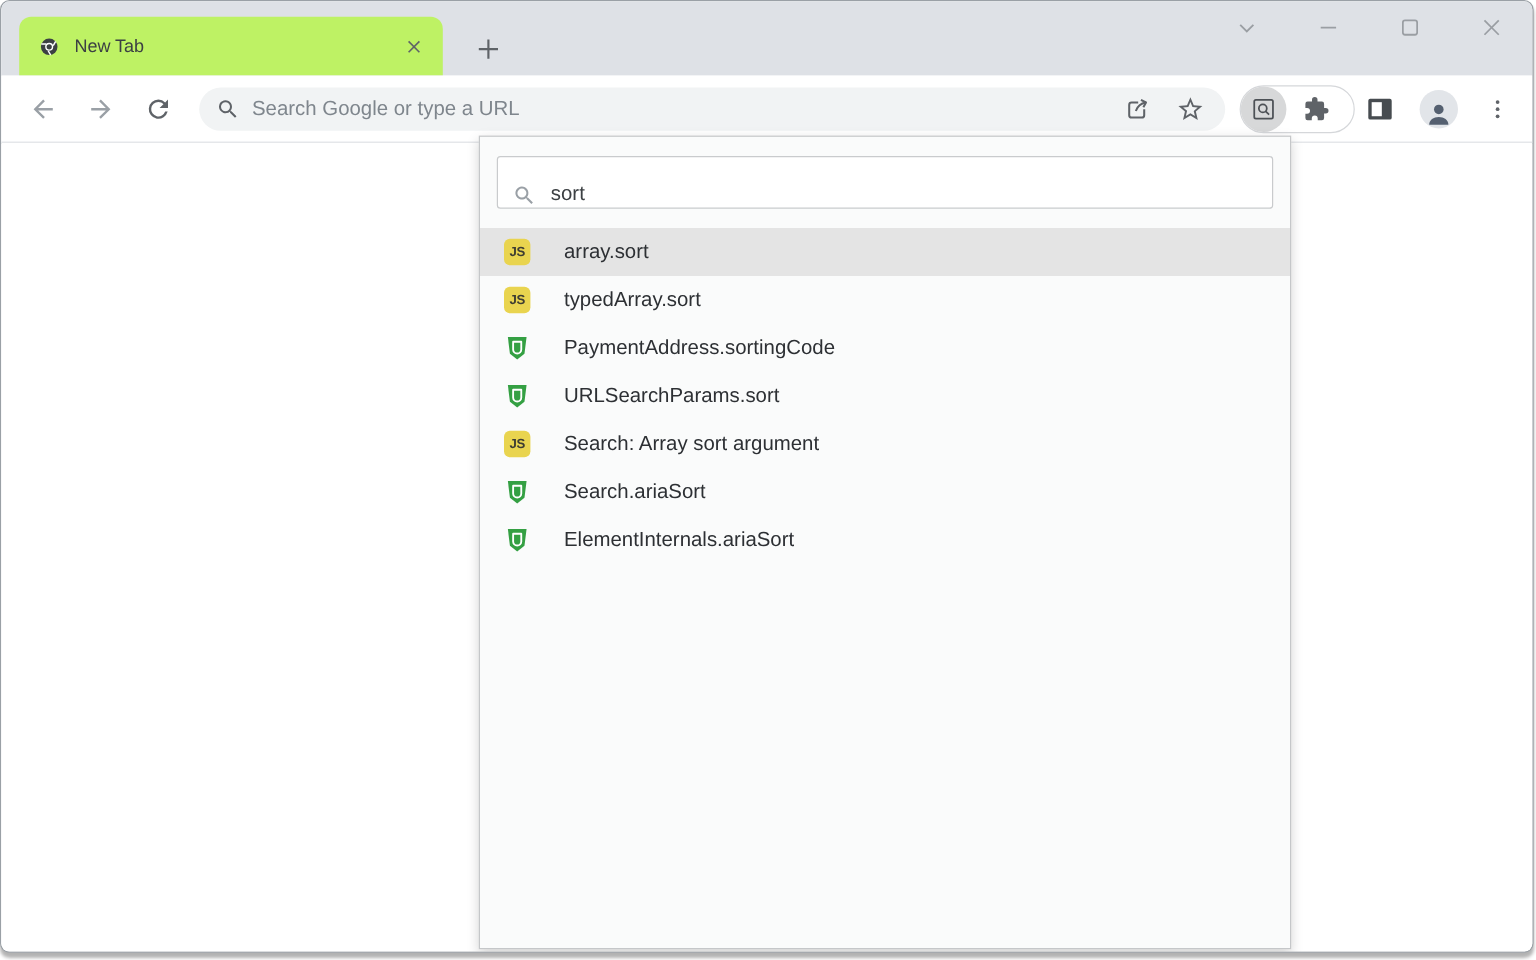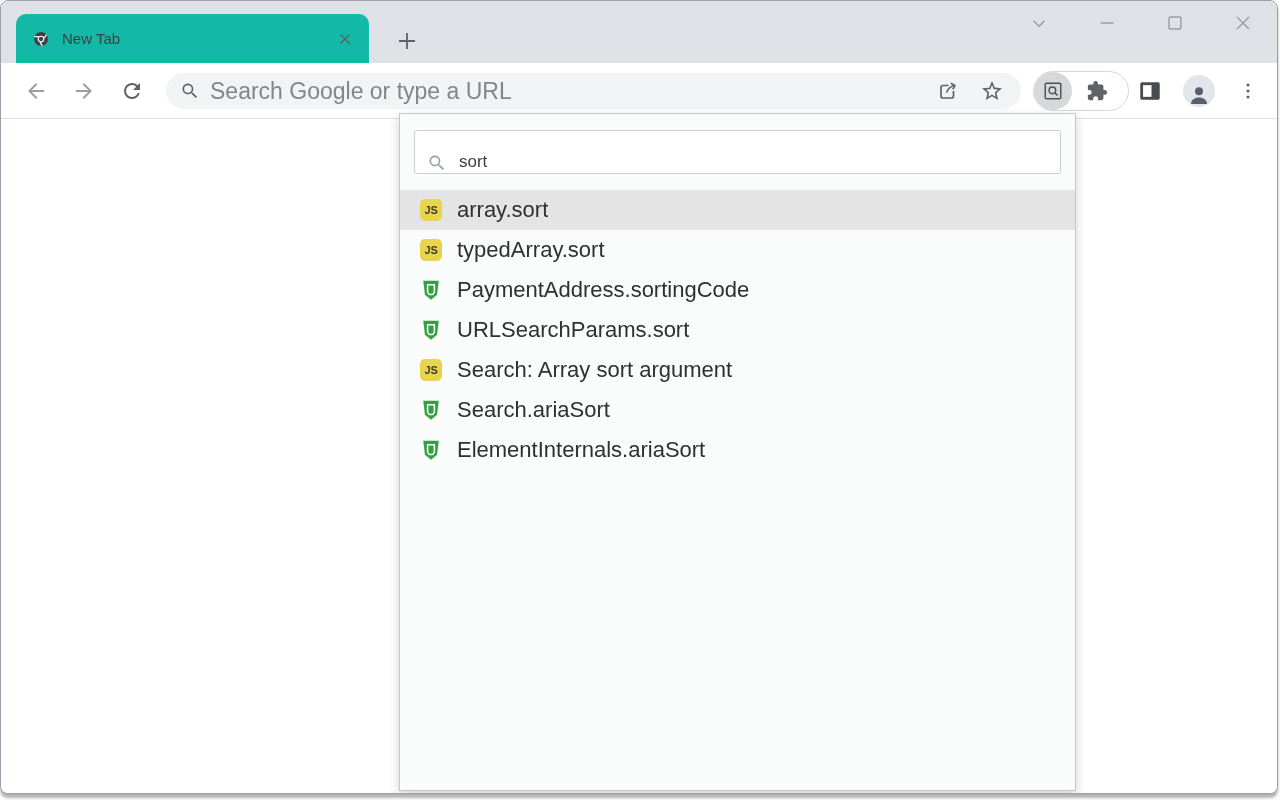--- a/index.html
+++ b/index.html
@@ -21,21 +21,21 @@
   }
   
   .tabstrip {
     position: relative;
     height: 62px;
     background: var(--tabstrip-bg, #dee1e6);
   }
   .tab {
     position: absolute; left: 15px; top: 13px;
     width: 353px; height: 49px;
-    background: #14b8a6;
+    background: #bef264;
     border-radius: 10px 10px 0 0;
     display: flex; align-items: center;
     padding: 0 12px 0 16px;
     justify-content: center;
   }
   .tab-favicon { width: 18px; height: 18px; flex: 0 0 auto; }
   .tab-title {
     margin-left: 12px; flex: 1;
     font-size: 15px; color: #3c4043;
     white-space: nowrap; overflow: hidden;
@@ -77,21 +77,21 @@
   .omnibox {
     position: absolute; left: 165px; top: 10px;
     width: 855px; height: 36px;
     border-radius: 18px;
     background: #f1f3f4;
     display: flex; align-items: center;
     padding: 0 14px 0 14px;
   }
   .omnibox-placeholder {
     margin-left: 10px; flex: 1;
-    font-size: 23px; color: #7f868d;
+    font-size: 17px; color: #7f868d;
     white-space: nowrap; overflow: hidden;
   }
   .omnibox-action {
     width: 30px; height: 30px; margin-left: 14px;
     display: flex; align-items: center; justify-content: center;
     cursor: pointer; flex: 0 0 auto;
   }
   .ext-pill {
     position: absolute; left: 1032px; top: 8px;
     width: 96px; height: 40px;
@@ -171,22 +171,22 @@
   .result-icon { width: 22px; height: 22px; flex: 0 0 auto; display: flex; align-items: center; justify-content: center; }
   .js-badge {
     width: 22px; height: 22px;
     background: var(--js-badge-bg, #e9d44f);
     border-radius: 5px;
     display: flex; align-items: center; justify-content: center;
     font-size: 11px; font-weight: 700; color: #3e3d32;
     letter-spacing: -0.3px;
   }
   .result-label {
-    margin-left: 15px;
-    font-size: 22px; color: #2d3034;
+    margin-left: 28px;
+    font-size: 17px; color: #2d3034;
     white-space: nowrap; overflow: hidden;
   }
 </style>
 </head>
 <body>
 
 <div class="window">
 
   <div class="tabstrip">
     <div class="tab">

